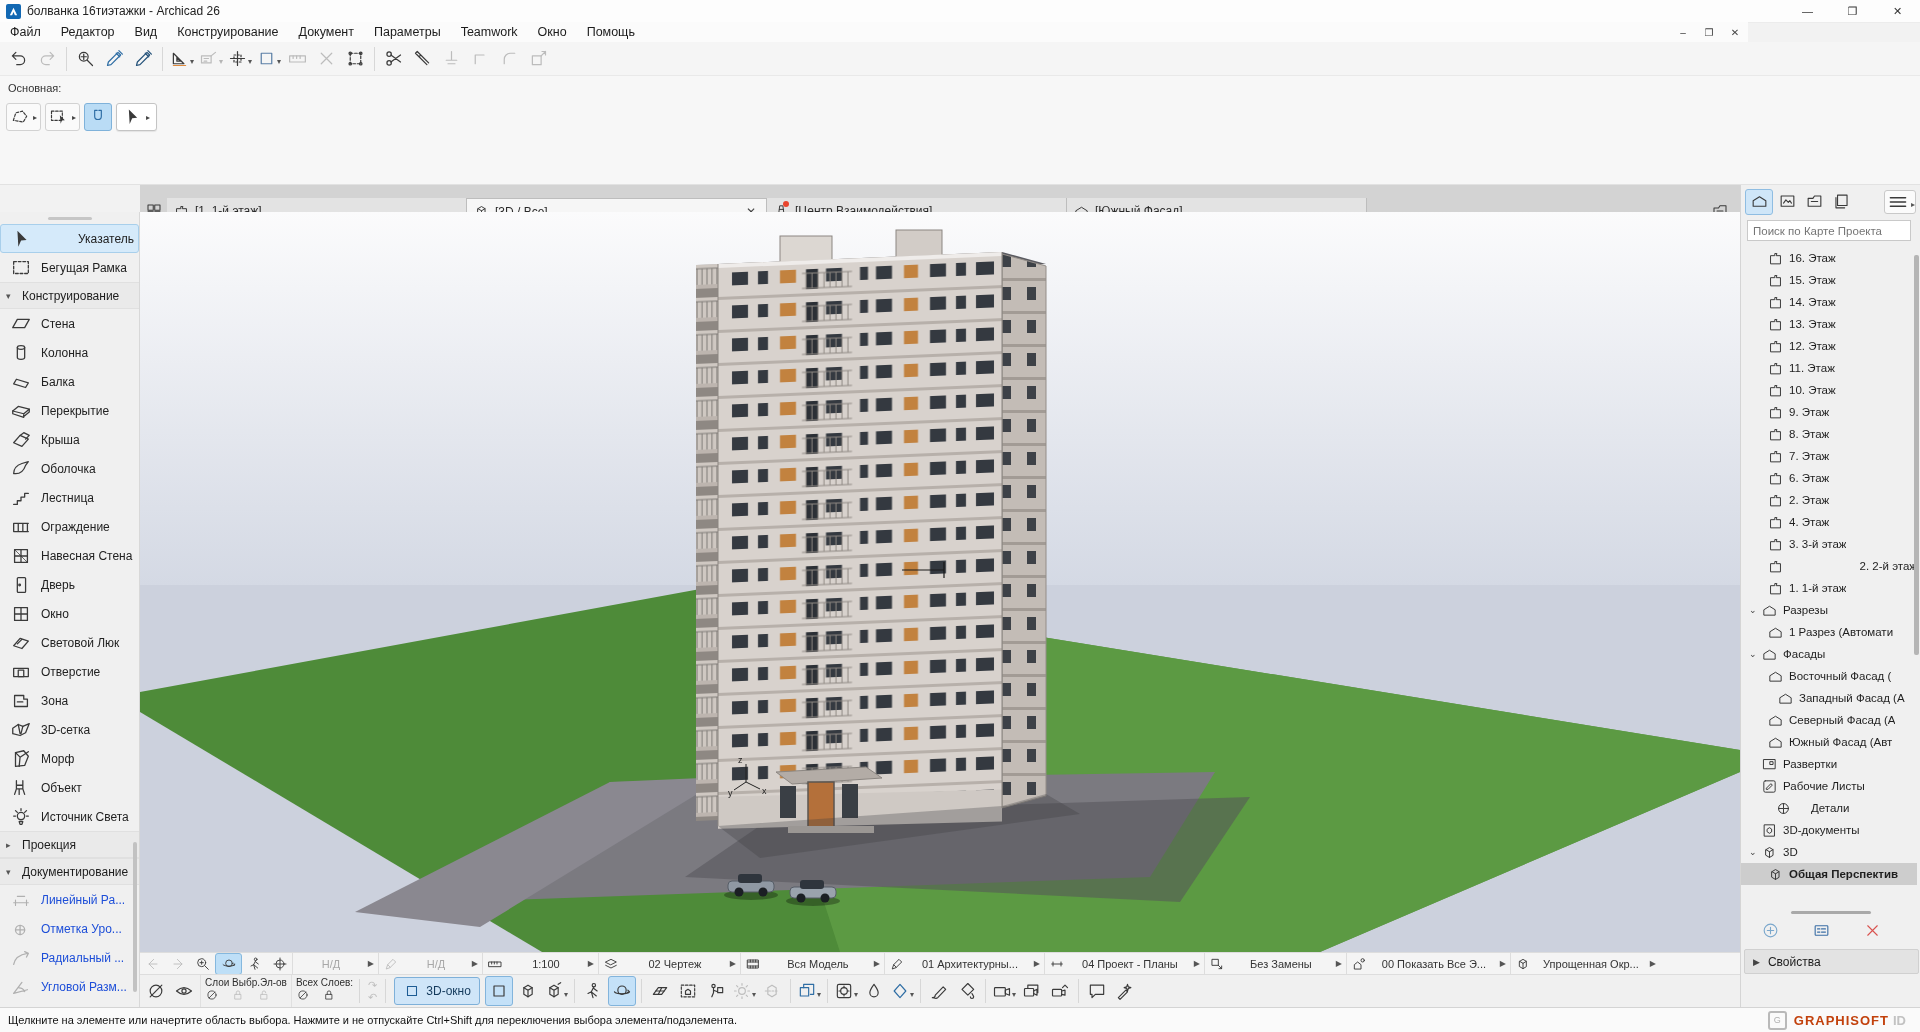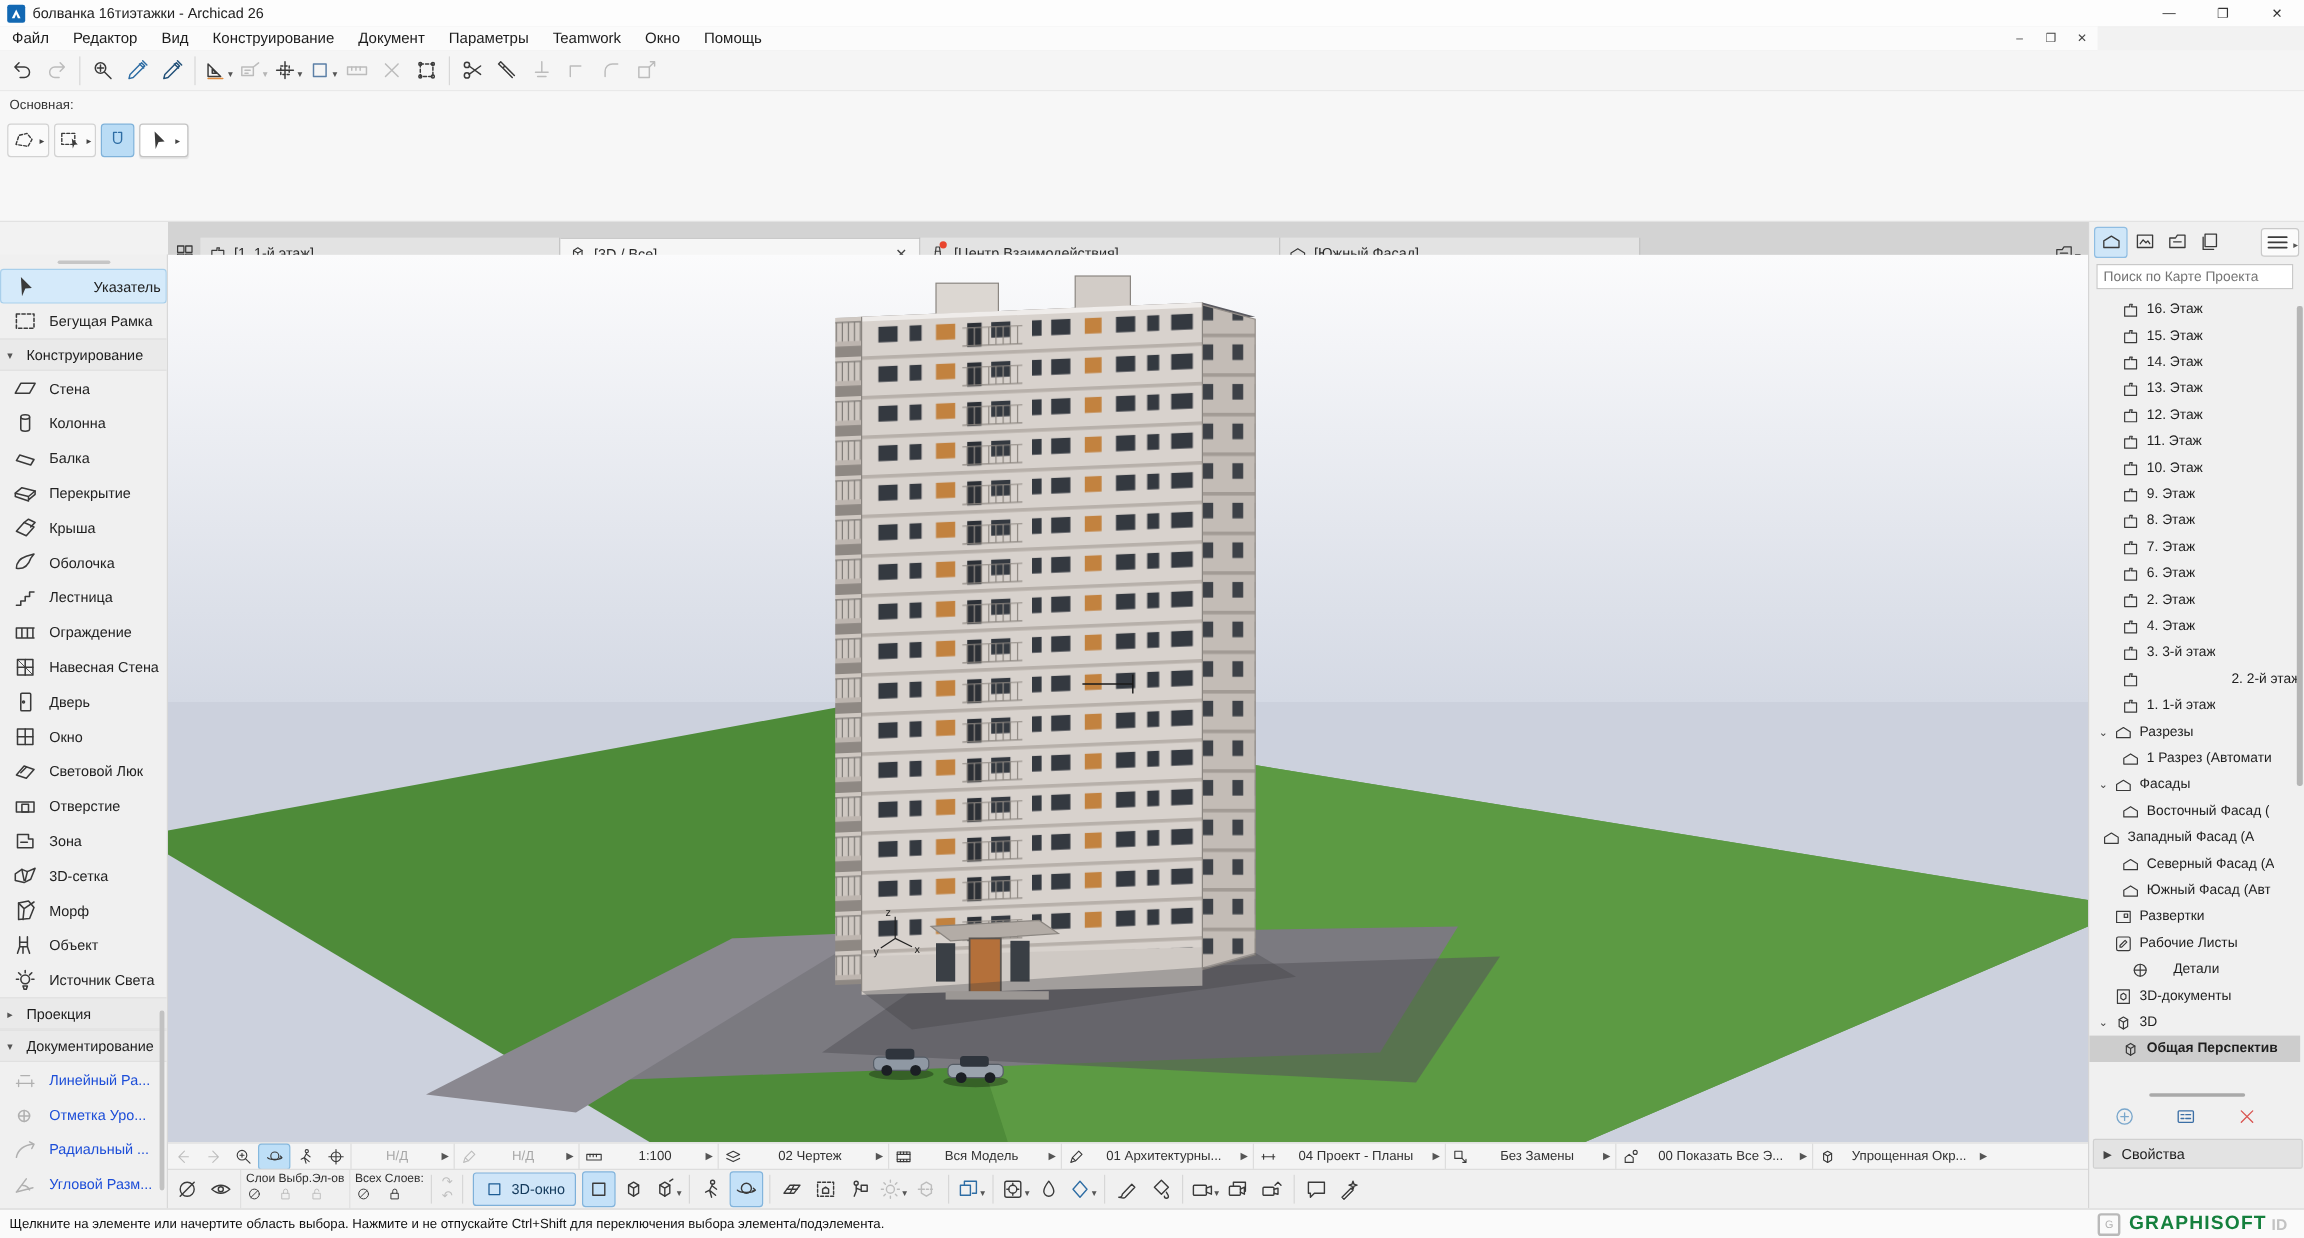--- a/index.html
+++ b/index.html
@@ -96,21 +96,21 @@
   .lbl-col{display:flex;flex-direction:column;justify-content:center;height:32px;margin:0 2px;border-left:1px solid #e0e0e0;padding-left:4px;}
   .lbl-col .t{font-size:10px;color:#2e2e2e;line-height:11px;white-space:nowrap;}
   .lbl-col .icons{display:flex;}
   .lbl-col .ic{width:14px;height:14px;margin-right:6px;}
   .stack2{display:flex;flex-direction:column;justify-content:center;height:30px;margin:0 4px;color:#bfbfbf;font-size:11px;line-height:12px;}
   
   .statusbar{left:0;top:1007px;width:1920px;height:25px;background:#fafafa;border-top:1px solid #d4d4d4;display:flex;align-items:center;box-sizing:border-box;}
   .status-msg{margin-left:8px;font-size:11px;color:#111;}
   .brand{margin-left:auto;margin-right:14px;display:flex;align-items:center;color:#9a9a9a;}
   .brand .mark{width:15px;height:15px;border:2px solid #b9b9b9;border-radius:3px;margin-right:7px;display:flex;align-items:center;justify-content:center;font-size:9px;color:#b0b0b0;}
-  .brand .g{font-size:16px;font-weight:bold;letter-spacing:1px;color:#15803d;}
+  .brand .g{font-size:13px;font-weight:bold;letter-spacing:1px;color:#c2410c;}
   .brand .id{font-size:13px;font-weight:bold;color:#c2c2c2;margin-left:4px;}
   
   .ic{fill:none;stroke:#3a3a3a;stroke-width:1.4;stroke-linecap:round;stroke-linejoin:round;}
 </style>
 </head>
 <body>
 
 <div id="root">
 
   <div class="abs titlebar">
@@ -765,21 +765,21 @@
             <path d="M4 18v-7l8-5 8 5v7z"></path>
           </svg>
           <span style="overflow: hidden; white-space: nowrap;">Фасады</span>
         </div>
         <div class="tree-row" style="padding-left: 26px;">
           <svg viewBox="0 0 24 24" class="ic">
             <path d="M4 18v-7l8-5 8 5v7z"></path>
           </svg>
           <span style="overflow: hidden; white-space: nowrap;">Восточный Фасад (</span>
         </div>
-        <div class="tree-row" style="padding-left: 10px;">
+        <div class="tree-row" style="padding-left: 36px;">
           <svg viewBox="0 0 24 24" class="ic">
             <path d="M4 18v-7l8-5 8 5v7z"></path>
           </svg>
           <span style="overflow: hidden; white-space: nowrap;">Западный Фасад (А</span>
         </div>
         <div class="tree-row" style="padding-left: 26px;">
           <svg viewBox="0 0 24 24" class="ic">
             <path d="M4 18v-7l8-5 8 5v7z"></path>
           </svg>
           <span style="overflow: hidden; white-space: nowrap;">Северный Фасад (А</span>

